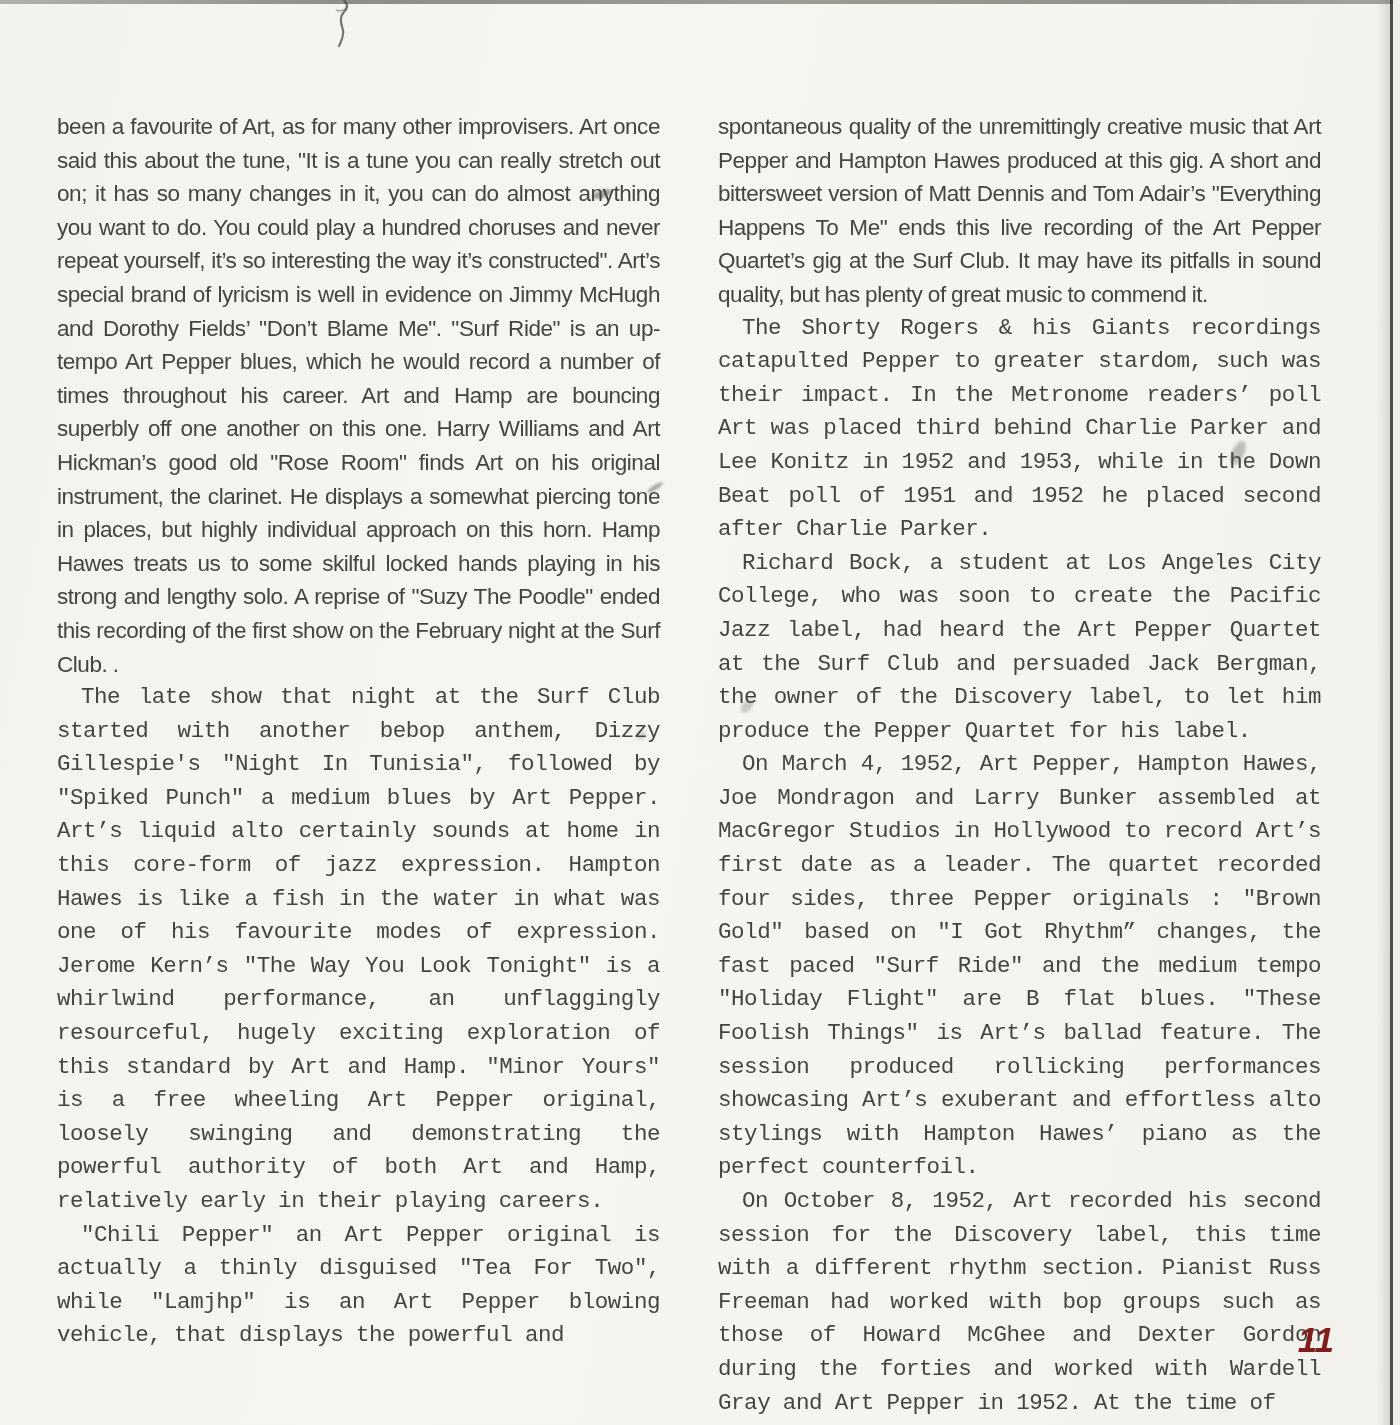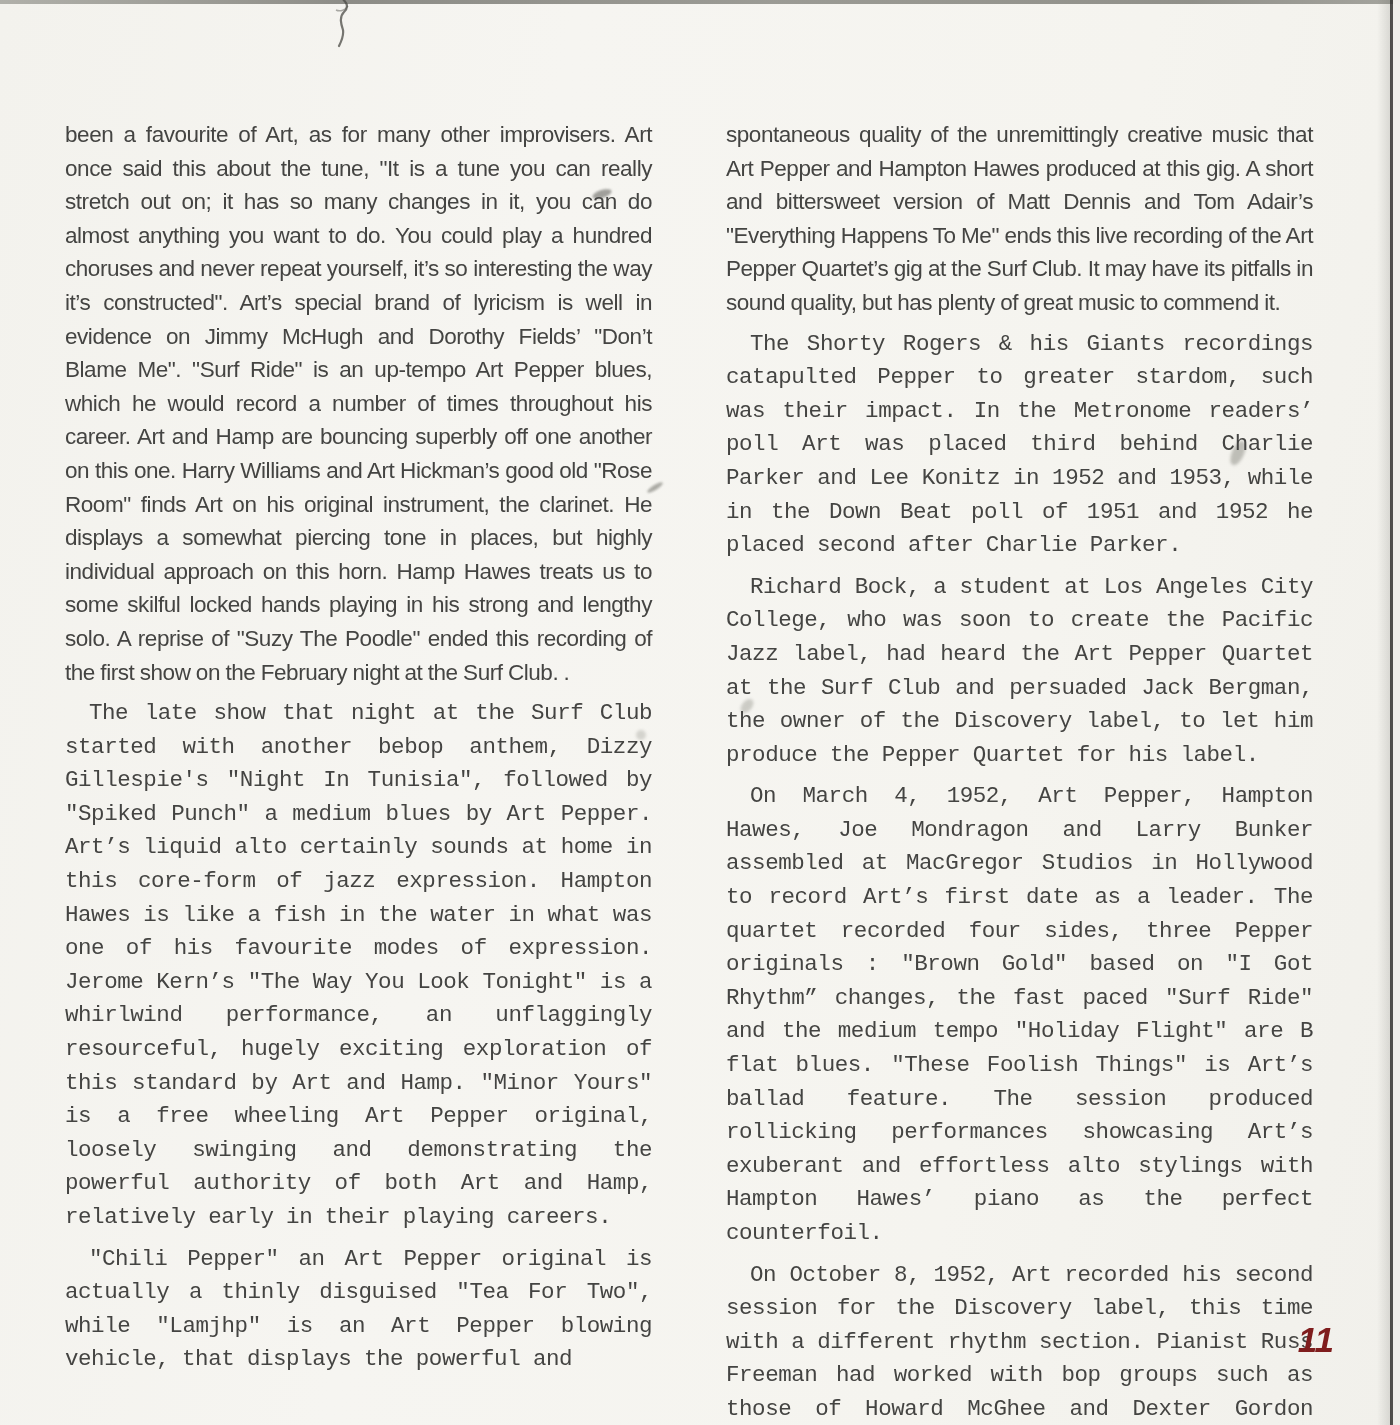--- a/index.html
+++ b/index.html
@@ -57,21 +57,21 @@
   .col {
     width: 603px;
     color: #444442;
     font-size: 22.5px;
     line-height: 33.6px;
     letter-spacing: -0.45px;
     word-spacing: -0.4px;
     text-align: justify;
   }
   .col p {
-    margin: 8px;
+    margin: 0;
   }
   .col p.indent {
     text-indent: 24px;
     font-family: Liberation Mono, monospace;
   }
   .page-number {
     position: absolute;
     top: 1320px;
     right: 66px;
     font-size: 35px;

